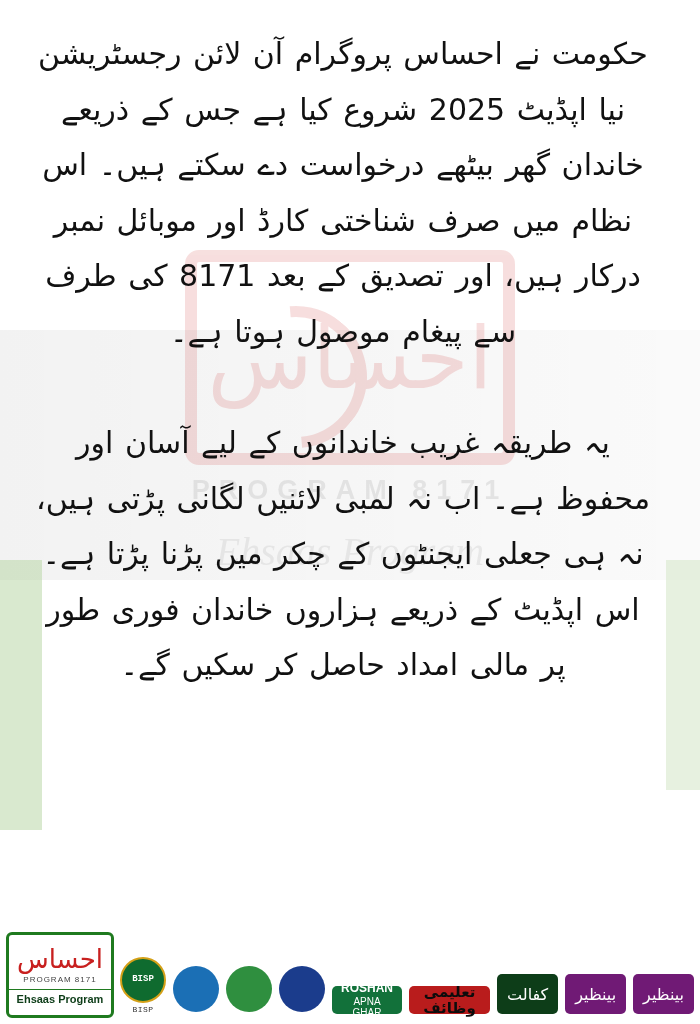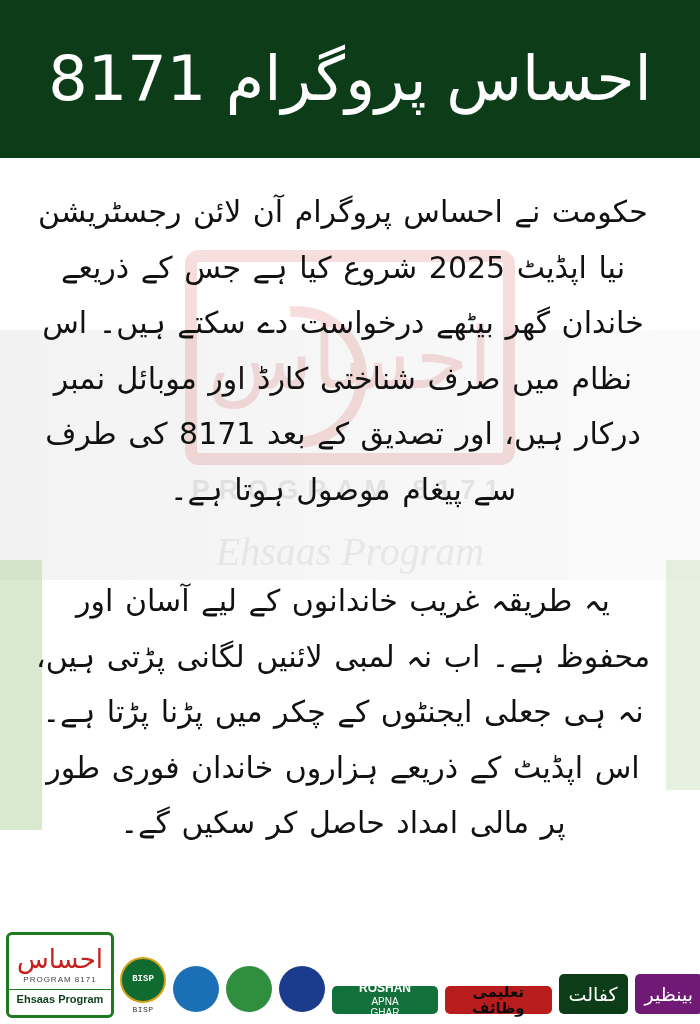--- a/index.html
+++ b/index.html
@@ -259,21 +259,21 @@
   .bluec  { background: #1b6fb5; }
   .greenc { background: #2f8f3f; }
   .navyc  { background: #1b3c8c; }
 
   .pill {
     height: 28px;
     border-radius: 5px;
     display: flex;
     align-items: center;
     justify-content: center;
-    padding: 0 27px;
+    padding: 0 9px;
     color: #ffffff;
     font-size: 12px;
     font-weight: bold;
     font-family: "Liberation Sans", sans-serif;
     box-sizing: border-box;
     text-align: center;
     line-height: 1.1;
   }
   .roshan { background: #12713a; }
   .roshan .small { font-size: 10px; display:block; font-weight: normal; }
@@ -281,39 +281,36 @@
     background: #b91c1c;
     color: #0c0c0c;
     direction: rtl;
     font-size: 15px;
     font-family: "DejaVu Sans", sans-serif;
   }
   .urdu-pill {
     background: #0d3d18;
     color: #ffffff;
     direction: rtl;
-    font-size: 19px;
+    font-size: 16px;
     font-family: "DejaVu Sans", sans-serif;
     height: 40px;
     border-radius: 5px;
     display: flex;
     align-items: center;
     justify-content: center;
     padding: 0 10px;
   }
   .urdu-pill.alt { background: #701a75; }
 </style>
 </head>
 <body>
 
 <div class="poster">
 
-  <div class="header">
-    <div class="header-title">احساس پروگرام 8171</div>
-  </div>
 
   <div class="wm-bar"></div>
   <div class="wm-green-left"></div>
   <div class="wm-green-right"></div>
   <div class="watermark">
     <div class="wm-box">
       <div class="wm-word">احساس</div>
     </div>
     <div class="wm-sub">PROGRAM 8171</div>
     <div class="wm-sub2">Ehsaas Program</div>

